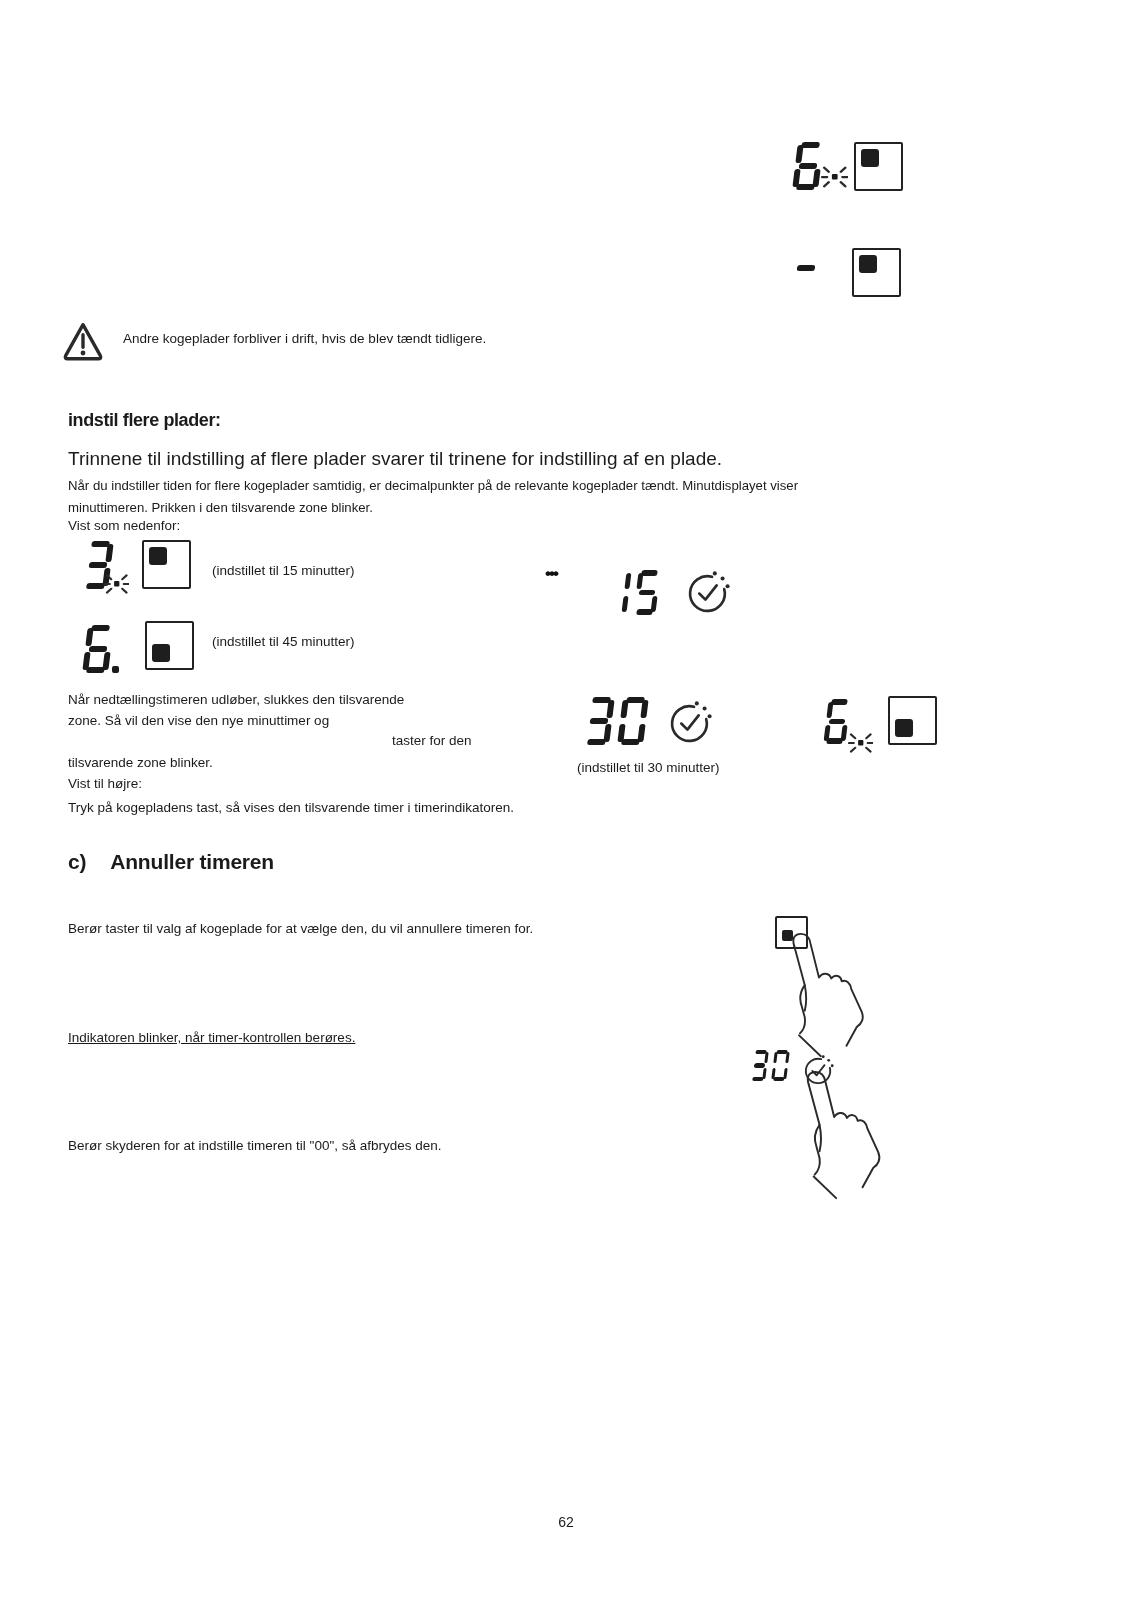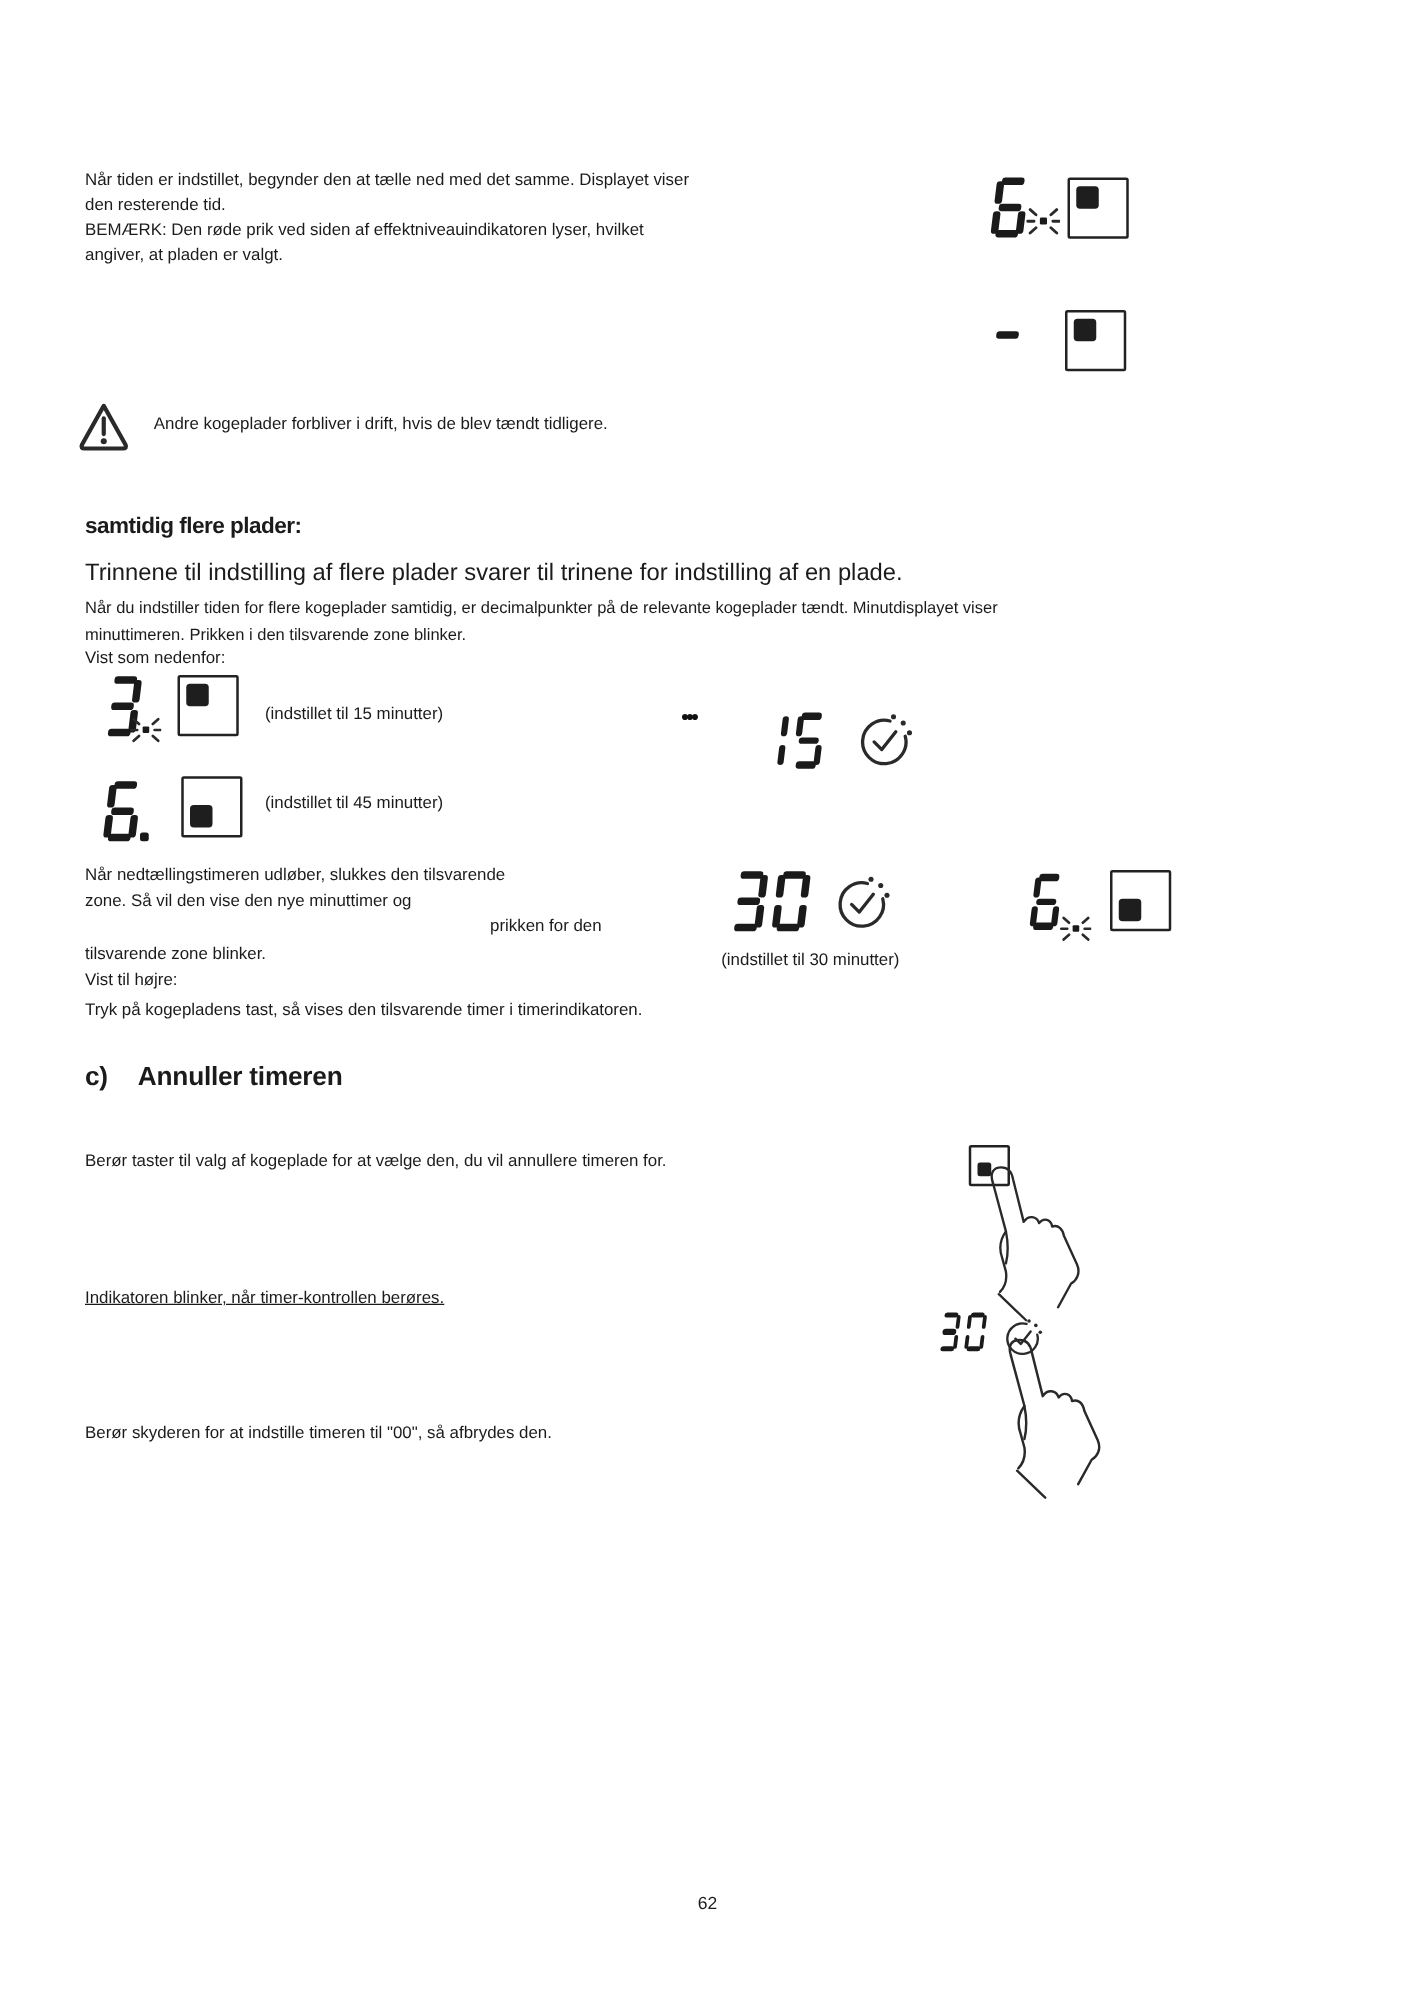--- a/index.html
+++ b/index.html
@@ -60,24 +60,20 @@
       <path class="stroke" stroke-width="2" d="M15,15 C12,6 16,2 22,2 C28,2 31,6 32,12 L41,48 C45,42 52,43 54,49 C58,44 64,46 65,52 C70,50 74,54 75,60 L86,84 C89,91 86,97 81,100 L70,120"></path>
       <path class="stroke" stroke-width="2" d="M15,15 L26,56 C21,63 20,71 23,79 L26,90 C27,97 25,103 21,107"></path>
       <path class="stroke" stroke-width="2" d="M26,56 C28,66 28,75 26,83"></path>
       <path class="stroke" stroke-width="2" d="M20,109 L43,131"></path>
     </g>
   </defs>
 </svg>
 
 <div class="page">
 
-  <div class="abs body-text" style="left:68px;top:134px;width:650px;">Når tiden er indstillet, begynder den at tælle ned med det samme. Displayet viser
-den resterende tid.
-BEMÆRK: Den røde prik ved siden af effektniveauindikatoren lyser, hvilket
-angiver, at pladen er valgt.</div>
 
   <div class="abs seg seg-lg" style="left:795px;top:142px;">
       <span class="seg-digit">
         <i style="left: 14%; top: 0%; width: 72%; height: 13%;"></i>
         <i style="left: 0%; top: 6%; width: 22%; height: 37%;"></i>
         <i style="left: 14%; top: 43.5%; width: 72%; height: 13%;"></i>
         <i style="left: 78%; top: 57%; width: 22%; height: 37%;"></i>
         <i style="left: 14%; top: 87%; width: 72%; height: 13%;"></i>
         <i style="left: 0%; top: 57%; width: 22%; height: 37%;"></i>
       </span>
@@ -99,21 +95,21 @@
       <span class="zone-dot"></span>
     </div>
 
   <svg class="abs" style="left:62px;top:321px;" width="42" height="42" viewBox="0 0 40 40">
     <path class="stroke" stroke-width="3.2" d="M20,3.5 L36.5,33 Q38,36 34.5,36 L5.5,36 Q2,36 3.5,33 Z"></path>
     <path class="stroke" stroke-width="3.2" d="M20,13 L20,25"></path>
     <circle cx="20" cy="30.5" r="2.3" fill="#2a2a2a"></circle>
   </svg>
   <div class="abs body-text" style="left:123px;top:329px;width:620px;">Andre kogeplader forbliver i drift, hvis de blev tændt tidligere.</div>
 
-  <div class="abs h-sub" style="left:68px;top:410px;">samtidig flere plader:</div>
+  <div class="abs h-sub" style="left:68px;top:410px;">indstil flere plader:</div>
   <div class="abs lead-text" style="left:68px;top:448px;width:900px;">Trinnene til indstilling af flere plader svarer til trinene for indstilling af en plade.</div>
   <div class="abs body-text-wide" style="left:68px;top:475px;width:1010px;">Når du indstiller tiden for flere kogeplader samtidig, er decimalpunkter på de relevante kogeplader tændt. Minutdisplayet viser
 minuttimeren. Prikken i den tilsvarende zone blinker.</div>
   <div class="abs body-text" style="left:68px;top:516px;">Vist som nedenfor:</div>
 
   <div class="abs seg seg-lg" style="left:85px;top:541px;">
       <span class="seg-digit">
         <i style="left: 14%; top: 0%; width: 72%; height: 13%;"></i>
         <i style="left: 78%; top: 6%; width: 22%; height: 37%;"></i>
         <i style="left: 14%; top: 43.5%; width: 72%; height: 13%;"></i>
@@ -158,21 +154,21 @@
       </span>
     </div>
   <div class="abs" style="left:112px;top:666px;width:7px;height:7px;background:#1a1a1a;border-radius:2px;"></div>
   <div class="zone-square sq-50 dot-bl" style="left:145px;top:621px;">
       <span class="zone-dot"></span>
     </div>
   <div class="abs cap" style="left:212px;top:634px;">(indstillet til 45 minutter)</div>
 
   <div class="abs body-text" style="left:68px;top:690px;">Når nedtællingstimeren udløber, slukkes den tilsvarende</div>
   <div class="abs body-text" style="left:68px;top:711px;">zone. Så vil den vise den nye minuttimer og</div>
-  <div class="abs body-text" style="left:392px;top:731px;">prikken for den</div>
+  <div class="abs body-text" style="left:392px;top:731px;">taster for den</div>
   <div class="abs body-text" style="left:68px;top:753px;">tilsvarende zone blinker.</div>
   <div class="abs body-text" style="left:68px;top:774px;">Vist til højre:</div>
 
   <div class="abs seg seg-lg" style="left:586px;top:697px;">
       <span class="seg-digit">
         <i style="left: 14%; top: 0%; width: 72%; height: 13%;"></i>
         <i style="left: 78%; top: 6%; width: 22%; height: 37%;"></i>
         <i style="left: 14%; top: 43.5%; width: 72%; height: 13%;"></i>
         <i style="left: 78%; top: 57%; width: 22%; height: 37%;"></i>
         <i style="left: 14%; top: 87%; width: 72%; height: 13%;"></i>

